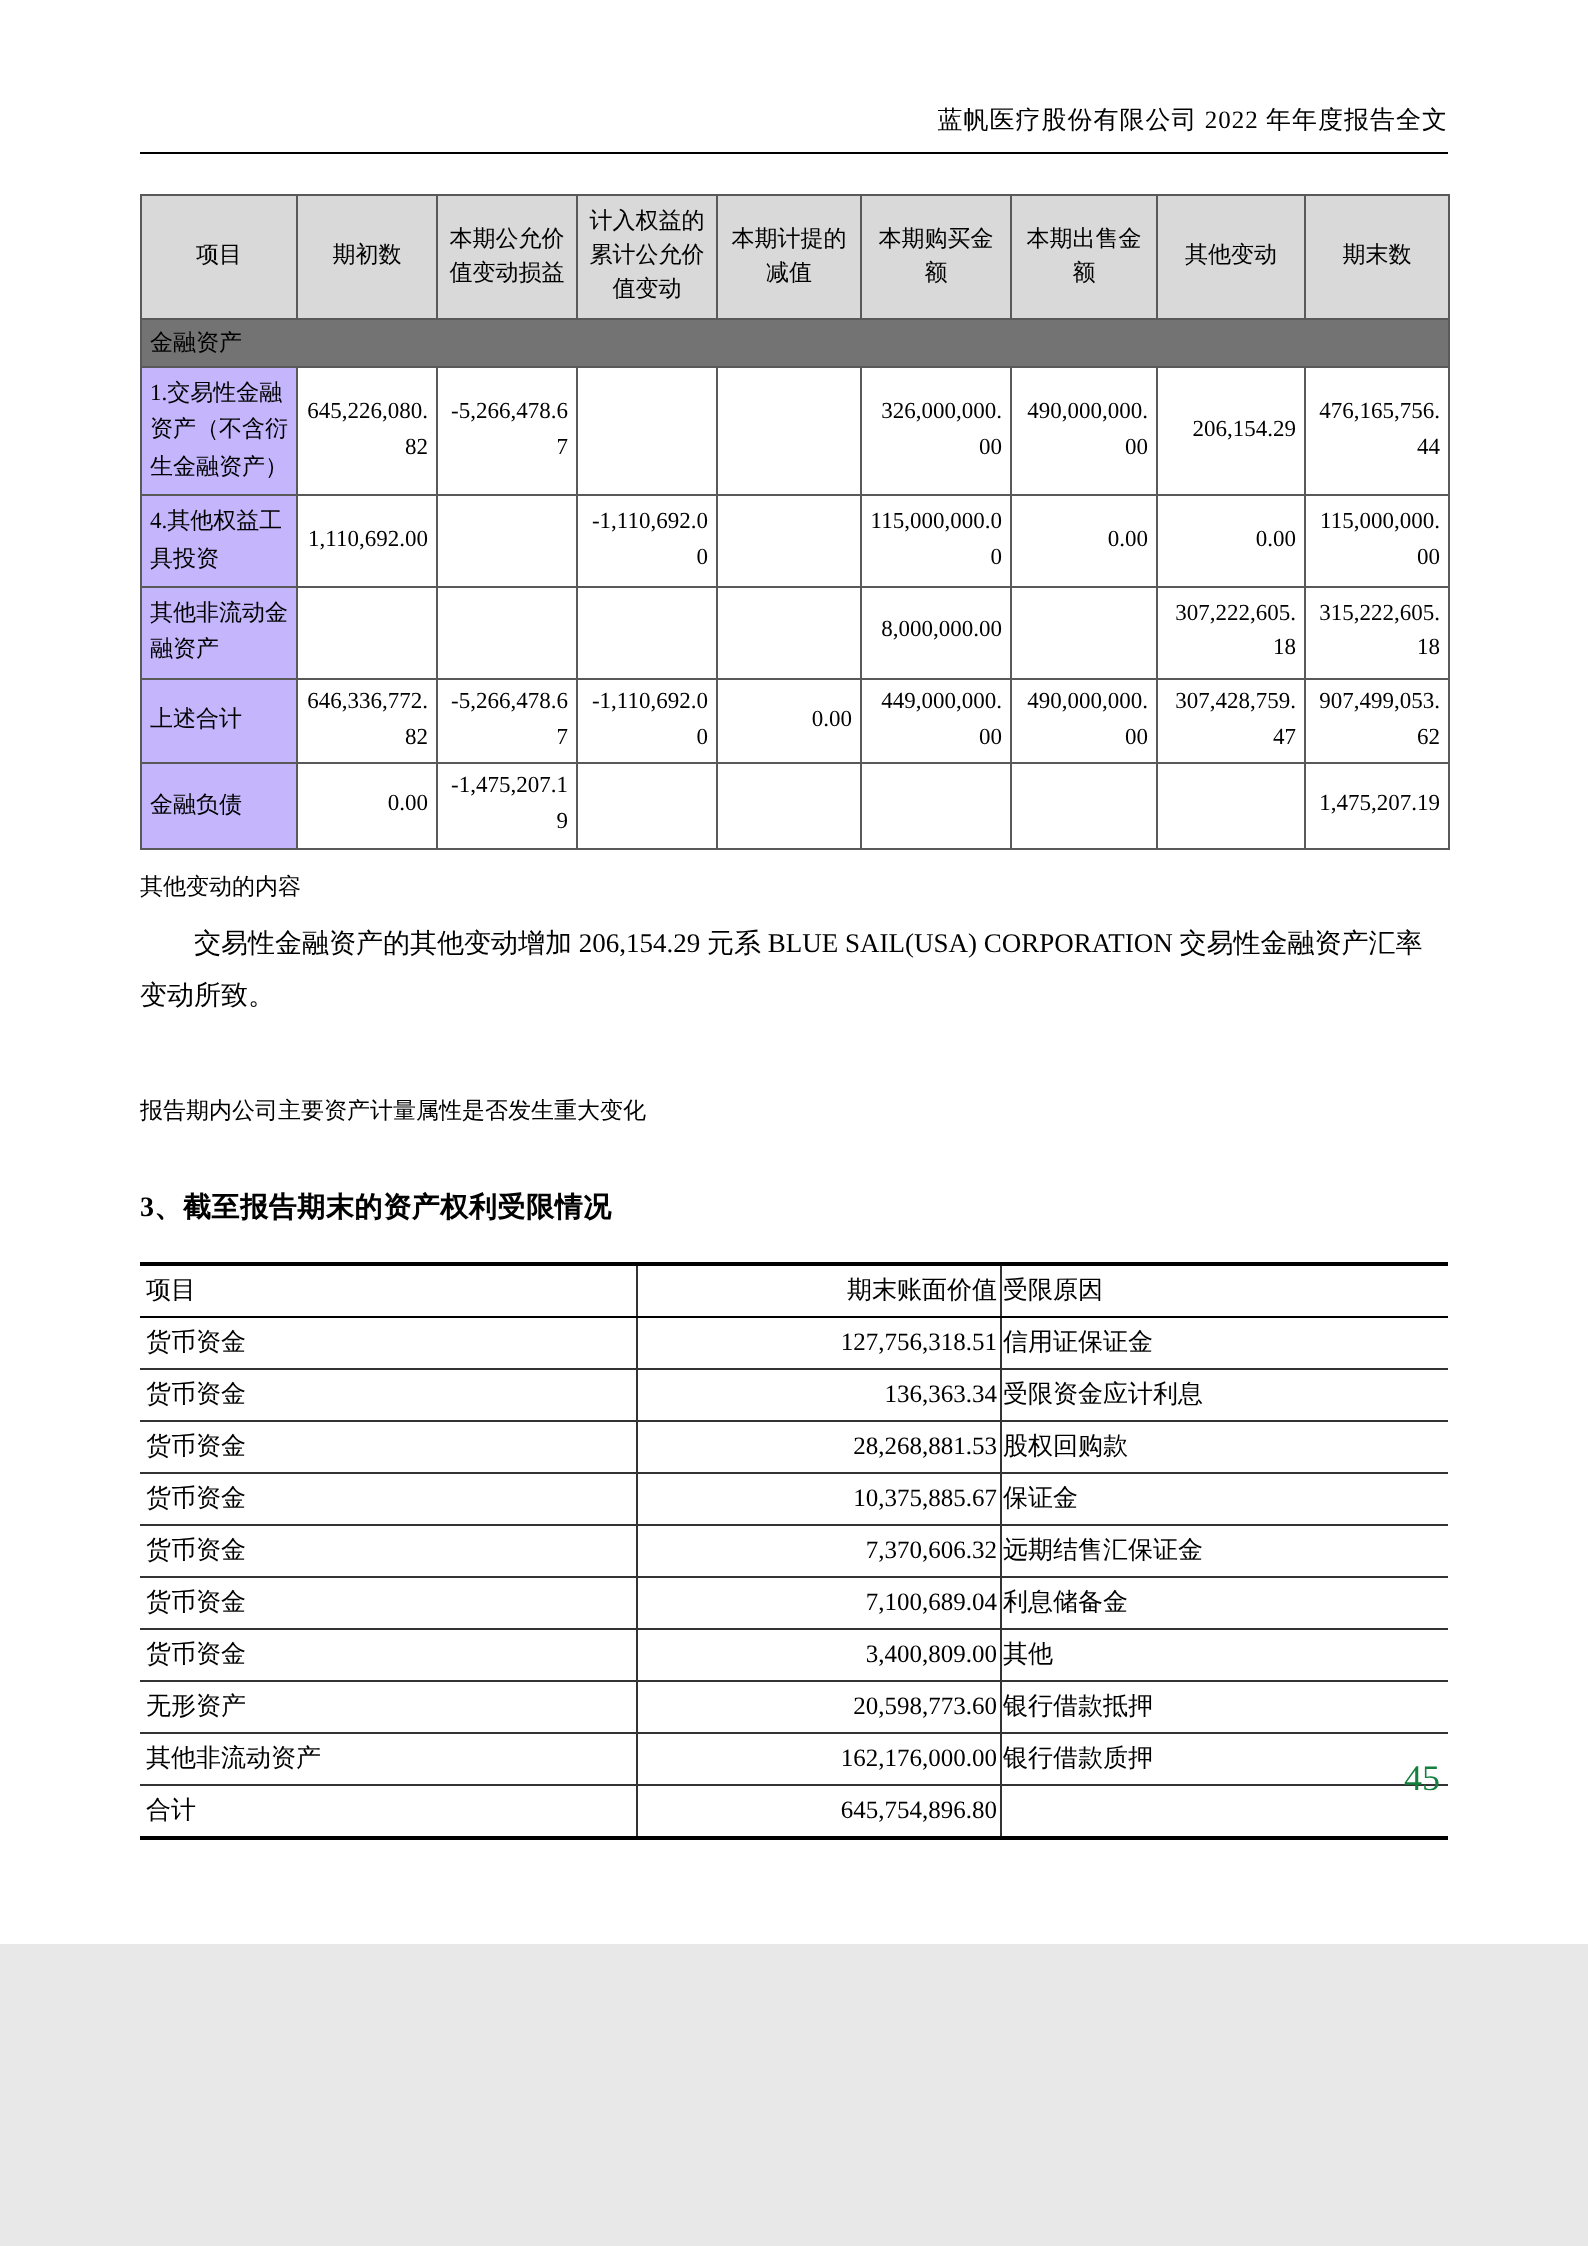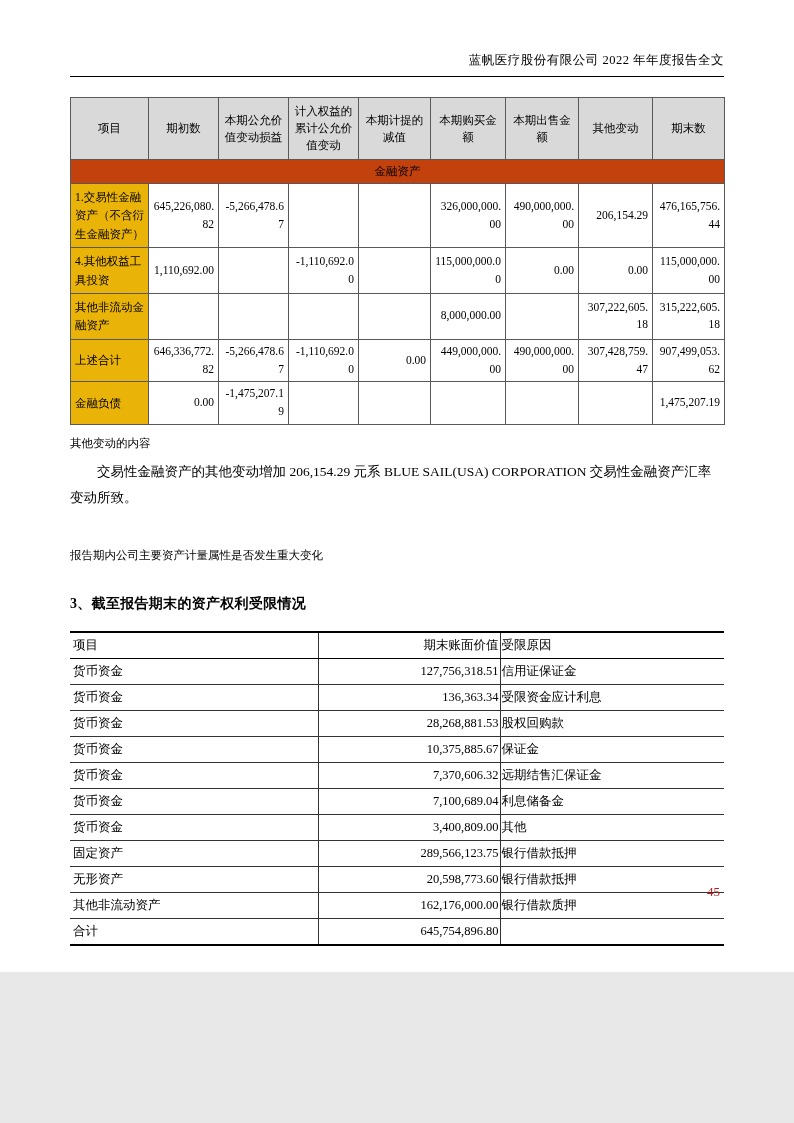--- a/index.html
+++ b/index.html
@@ -14,22 +14,22 @@
     border-bottom:1px solid #000;letter-spacing:.5px;
   }
   
   table{border-collapse:collapse;table-layout:fixed;}
   .t1{width:654px;margin-top:20px;font-size:11.5px;}
   .t1 th,.t1 td{border:1px solid #595959;padding:2px 3px;box-sizing:border-box;}
   .t1 th{
     background:#d9d9d9;font-weight:normal;text-align:center;vertical-align:middle;
     height:62px;line-height:1.45;
   }
-  .t1 .section-cell{background:#c2410c;text-align:center;padding:4px 4px;}
-  .t1 .item-cell{background:#eab308;text-align:left;vertical-align:middle;line-height:1.6;padding:4px 4px;}
+  .t1 .section-cell{background:#737373;text-align:left;padding:4px 4px;}
+  .t1 .item-cell{background:#c4b5fd;text-align:left;vertical-align:middle;line-height:1.6;padding:4px 4px;}
   .t1 .num-cell{
     text-align:right;vertical-align:middle;word-break:break-all;line-height:1.55;padding:3px 4px;
   }
   
   .note-label{font-size:11.5px;margin-top:11px;}
   .para{font-size:13.5px;line-height:1.95;text-indent:2em;margin:8px 0 0 0;width:654px;}
   .question{font-size:11.5px;margin-top:36px;}
   .checkline{font-size:11.5px;margin-top:9px;}
   .checkline .box{margin-right:10px;}
   
@@ -40,21 +40,21 @@
     font-weight:normal;text-align:center;padding:4px 2px;
     border-bottom:1.5px solid #000;
   }
   .t2 td{border-bottom:1px solid #333;padding:4px 2px;height:17px;vertical-align:middle;}
   .t2 tr:last-child td{border-bottom:none;}
   .t2 .c0{text-align:left;border-right:1px solid #333;padding-left:3px;}
   .t2 .c1{text-align:right;border-right:1px solid #333;padding-right:1px;}
   .t2 .c2{text-align:left;padding-left:1px;}
   .t2 th.c0,.t2 th.c1{border-right:1px solid #333;}
   
-  .page-num{position:absolute;right:74px;bottom:72px;font-size:13px;color:#b91c1c;}
+  .page-num{position:absolute;right:74px;bottom:72px;font-size:18px;color:#15803d;}
 </style>
 </head>
 <body>
 
 <div class="page">
 
   <div class="doc-header">蓝帆医疗股份有限公司 2022 年年度报告全文</div>
 
   <table class="t1">
     <colgroup>
@@ -193,25 +193,20 @@
           <td class="c0">货币资金</td>
           <td class="c1">7,100,689.04</td>
           <td class="c2">利息储备金</td>
         </tr>
         <tr>
           <td class="c0">货币资金</td>
           <td class="c1">3,400,809.00</td>
           <td class="c2">其他</td>
         </tr>
         <tr>
-          <td class="c0">固定资产</td>
-          <td class="c1">289,566,123.75</td>
-          <td class="c2">银行借款抵押</td>
-        </tr>
-        <tr>
           <td class="c0">无形资产</td>
           <td class="c1">20,598,773.60</td>
           <td class="c2">银行借款抵押</td>
         </tr>
         <tr>
           <td class="c0">其他非流动资产</td>
           <td class="c1">162,176,000.00</td>
           <td class="c2">银行借款质押</td>
         </tr>
         <tr>

